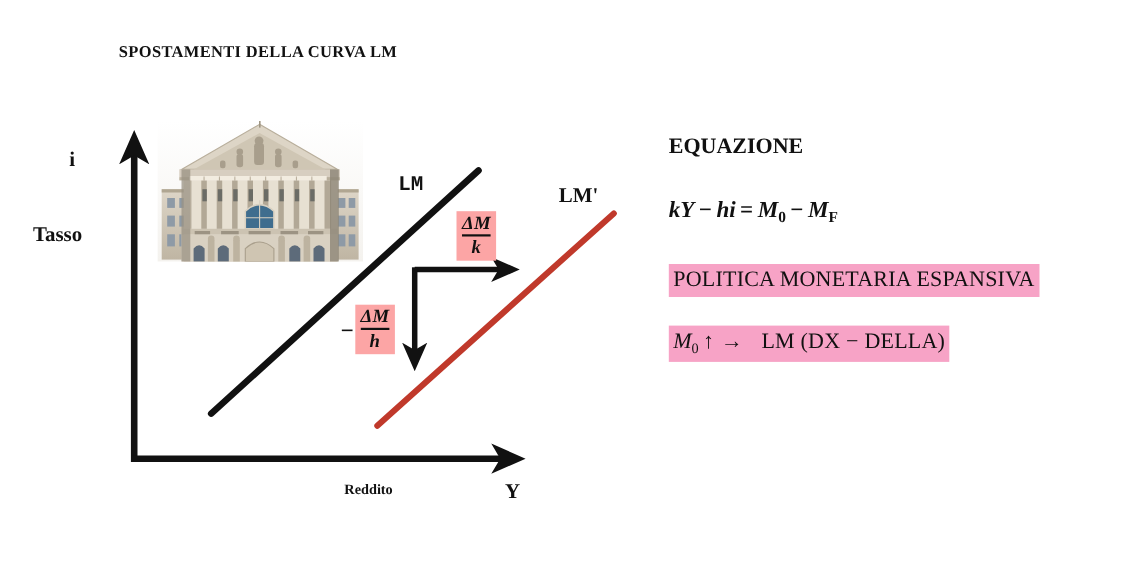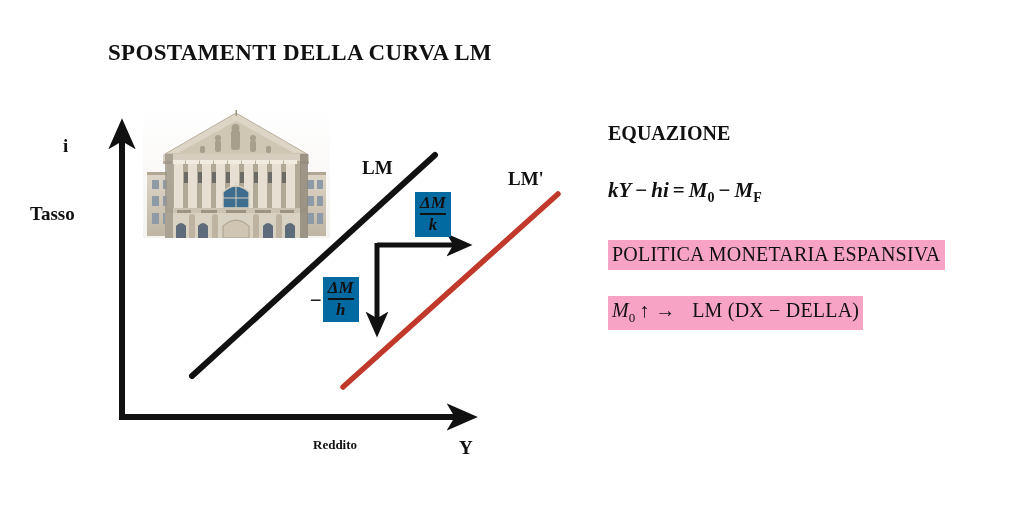--- a/index.html
+++ b/index.html
@@ -13,21 +13,21 @@
   #root {
     position: relative;
     width: 1024px; height: 526px;
     background: #ffffff;
   }
 
   
   .title {
     position: absolute;
     left: 108px; top: 40px;
-    font-size: 23px;
+    font-size: 15px;
     font-weight: bold;
     letter-spacing: 0.3px;
     color: #111111;
     white-space: nowrap;
   }
 
   
   .diagram {
     position: absolute;
     left: 0; top: 0;
@@ -47,21 +47,21 @@
   .lbl-y     { left: 459px; top: 437px; font-size: 19px; }
 
   
   .curve-label {
     position: absolute;
     font-weight: bold;
     font-size: 19px;
     color: #111111;
     white-space: nowrap;
   }
-  .lbl-lm  { left: 362px; top: 157px; }
+  .lbl-lm  { left: 362px; top: 157px; font-family: Liberation Mono, monospace; }
   .lbl-lm2 { left: 508px; top: 168px; }
 
   
   .building {
     position: absolute;
     left: 143px; top: 110px;
     width: 187px; height: 128px;
     overflow: hidden;
   }
 
@@ -76,21 +76,21 @@
     font-size: 21px;
     font-weight: bold;
     font-style: italic;
     color: #111111;
     margin-right: 1px;
     line-height: 1;
     position: relative;
     top: 1px;
   }
   .frac-box {
-    background: #0369a1;
+    background: #fca5a5;
     padding: 2px 5px 3px 5px;
     display: inline-block;
     text-align: center;
     line-height: 1.05;
   }
   .frac-num, .frac-den {
     font-size: 17px;
     font-weight: bold;
     font-style: italic;
     color: #111111;

